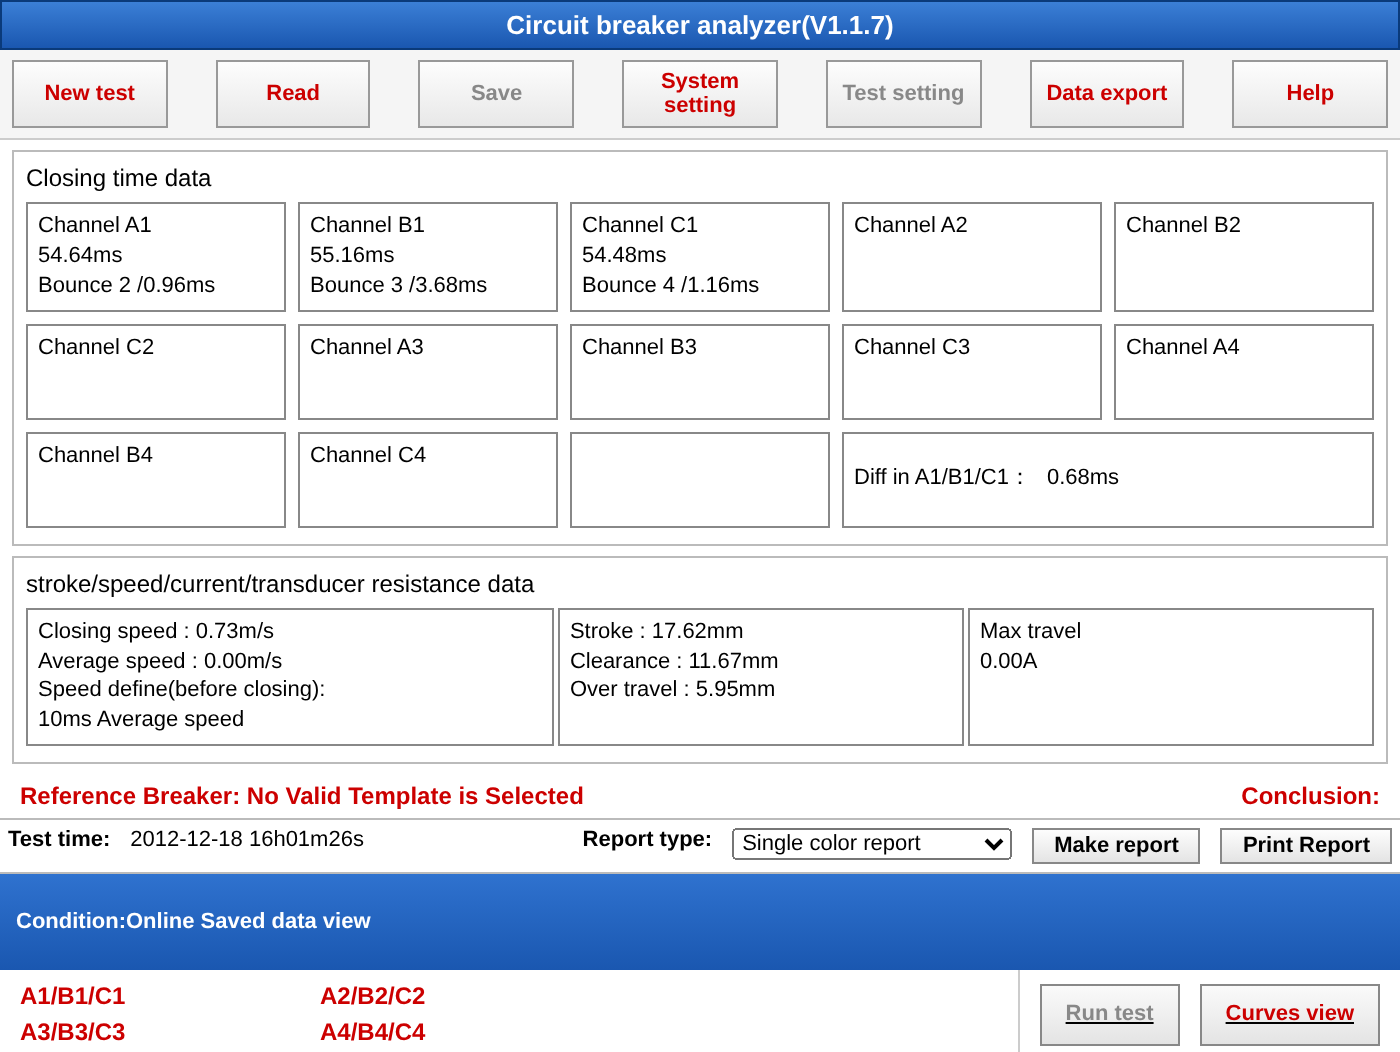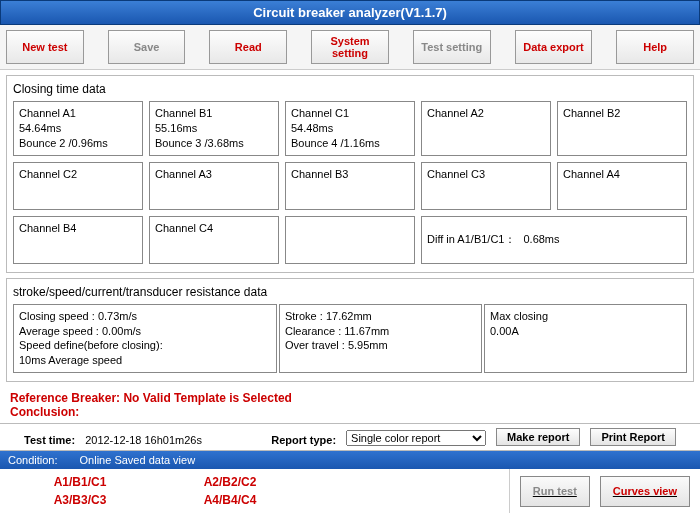--- a/index.html
+++ b/index.html
@@ -10,44 +10,44 @@
   .red { color: #c00; }
   .gray { color: #888; }
   .section { border: 1px solid #bbb; margin: 5px 6px; padding: 6px 6px 8px; }
   .section-title { font-size: 12px; margin-bottom: 5px; }
   .grid5 { display: grid; grid-template-columns: repeat(5,1fr); gap: 6px; }
   .cell { border: 1px solid #888; padding: 4px 5px; min-height: 48px; font-size: 11px; line-height: 1.35; }
   .cell .chn { font-weight: normal; }
   .diffcell { grid-column: span 2; display:flex; align-items:center; gap:8px; }
   .diffcell .lbl { }
   .grid3 { display: grid; grid-template-columns: 1.3fr 1fr 1fr; gap: 2px; }
-  .refline { color: #c00; font-weight: bold; padding: 4px 10px; display:flex; justify-content:space-between;flex-direction:column; }
-  .reportrow { border-top:1px solid #bbb; border-bottom:1px solid #bbb; padding:4px 24px; display:flex; align-items:flex-end; gap:10px; font-size:11px; }
+  .refline { color: #c00; font-weight: bold; padding: 4px 10px; display:flex; justify-content:space-between; }
+  .reportrow { border-top:1px solid #bbb; border-bottom:1px solid #bbb; padding:4px 4px; display:flex; align-items:flex-start; gap:10px; font-size:11px; }
   .reportrow .tt { font-weight:bold; }
   .reportrow select { font-size:11px; width:140px; }
   .rbtn { background: linear-gradient(#fdfdfd,#e4e4e4); border:1px solid #888; padding:2px 10px; font-weight:bold; font-size:11px; cursor:pointer; }
-  .condbar { background: linear-gradient(#2f72cf,#1a57b0); color:#fff; font-weight:normal; font-size:11px; padding:3px 8px; display:flex; gap:22px; }
+  .condbar { background: linear-gradient(#2f72cf,#1a57b0); color:#fff; font-weight:bold; font-size:11px; padding:18px 8px; display:flex; }
   .bottom { display:flex; }
   .chanlist { flex:1; padding:6px 10px; display:grid; grid-template-columns:140px 140px; gap:4px 10px; }
-  .chanlist span { color:#c00; font-weight:bold; font-size:12px;text-align:center; }
+  .chanlist span { color:#c00; font-weight:bold; font-size:12px; }
   .runarea { display:flex; gap:10px; align-items:center; padding:6px 10px; border-left:1px solid #ccc;text-decoration:underline; }
   .bigbtn { border:1px solid #888; padding:8px 12px; font-weight:bold; font-size:11px; background:linear-gradient(#fafafa,#e4e4e4); cursor:pointer; text-align:center; min-width:70px; line-height:1.2; }
   .bigbtn.gray { color:#888; }
   .bigbtn.red { color:#c00; }
   .spacer { flex:1; }
 </style>
 </head>
 <body>
 
 <div class="titlebar">Circuit breaker analyzer(V1.1.7)</div>
 
 <div class="toolbar">
   <div class="tbtn red">New test</div>
+  <div class="tbtn red">Read</div>
   <div class="tbtn gray">Save</div>
-  <div class="tbtn red">Read</div>
   <div class="tbtn red">System setting</div>
   <div class="tbtn gray">Test setting</div>
   <div class="tbtn red">Data export</div>
   <div class="tbtn red">Help</div>
 </div>
 
 <div class="section">
   <div class="section-title">Closing time data</div>
   <div class="grid5">
     <div class="cell">
@@ -108,21 +108,21 @@
       <div>Average speed : 0.00m/s</div>
       <div>Speed define(before closing):</div>
       <div>10ms Average speed</div>
     </div>
     <div class="cell">
       <div>Stroke : 17.62mm</div>
       <div>Clearance : 11.67mm</div>
       <div>Over travel : 5.95mm</div>
     </div>
     <div class="cell">
-      <div>Max closing</div>
+      <div>Max travel</div>
       <div>0.00A</div>
     </div>
   </div>
 </div>
 
 <div class="refline">
   <span>Reference Breaker: No Valid Template is Selected</span>
   <span>Conclusion:</span>
 </div>
 

